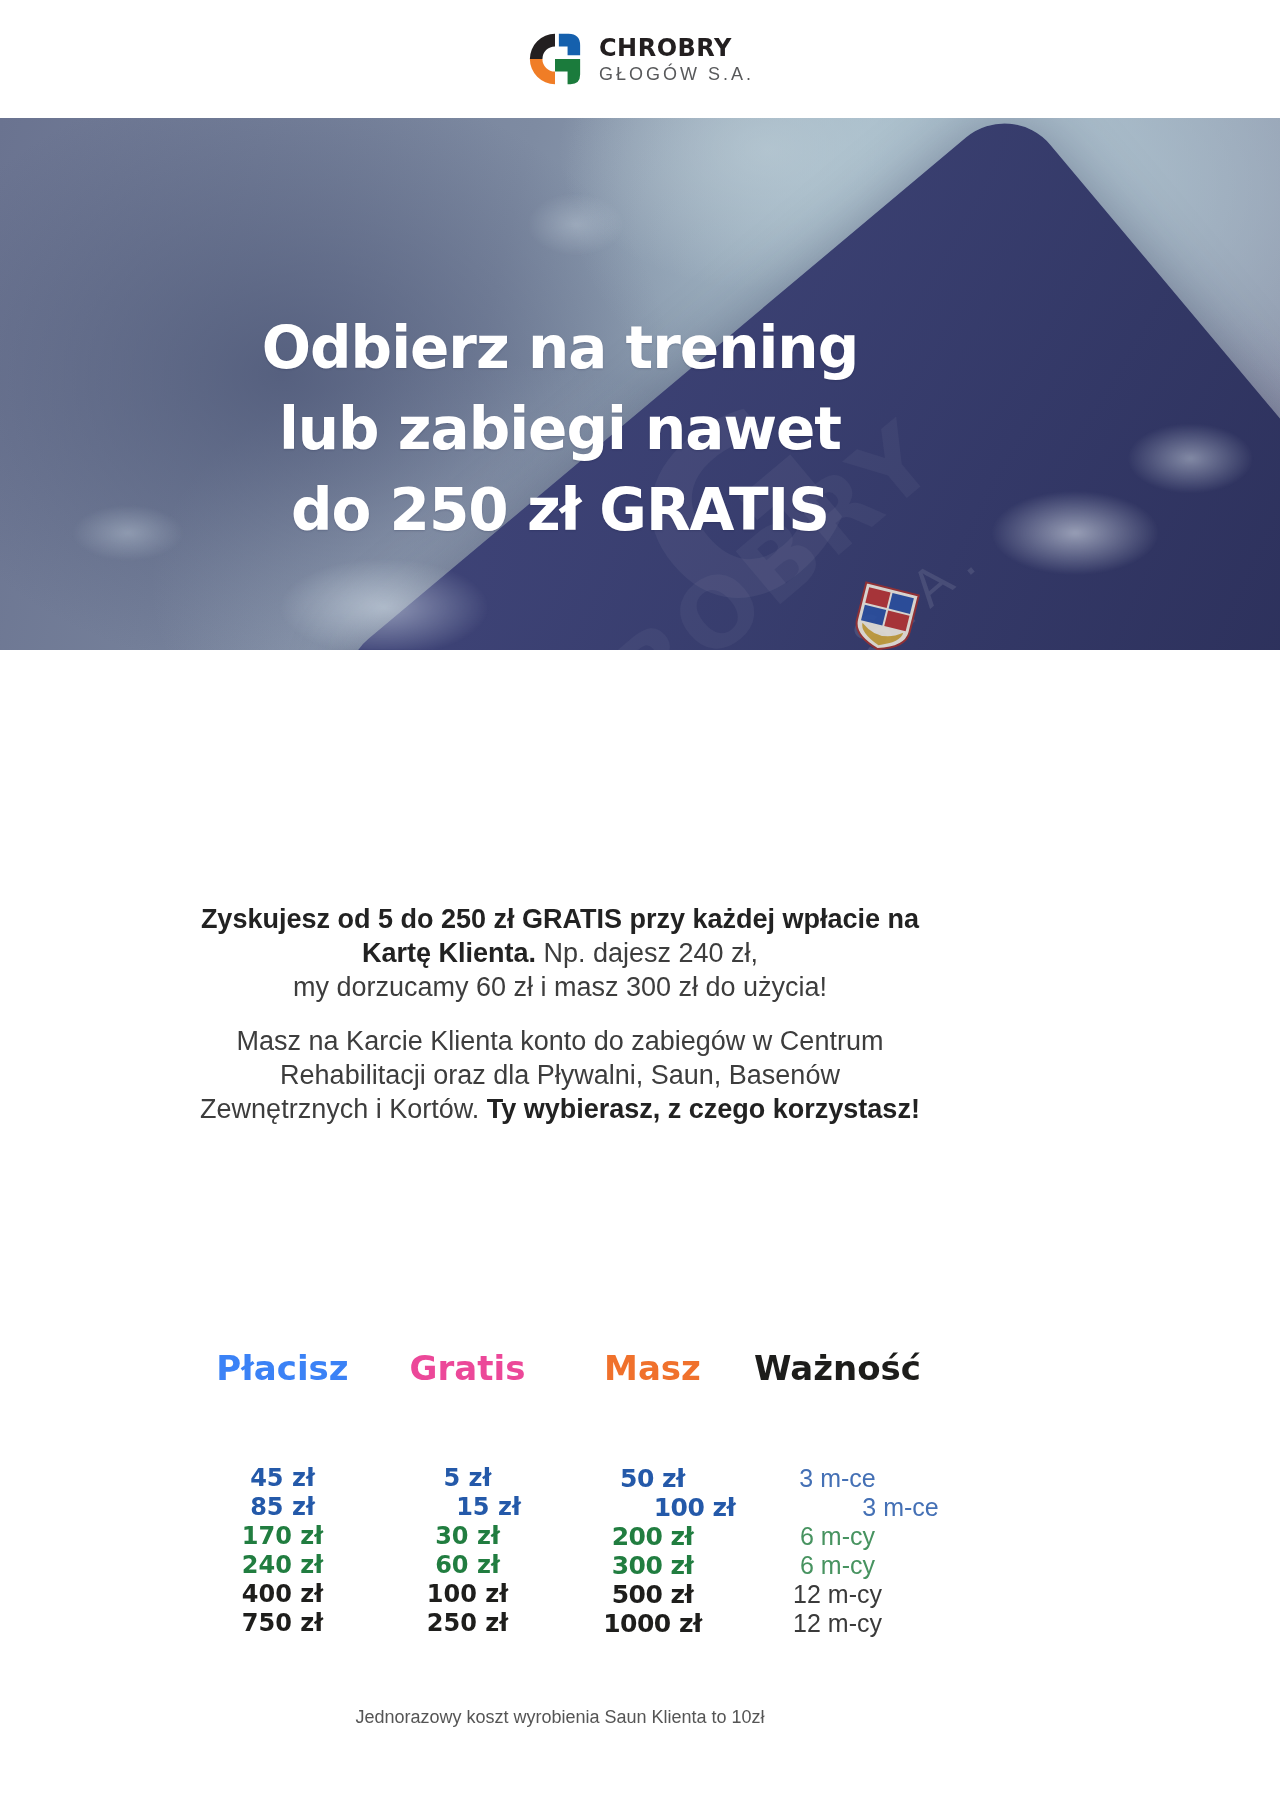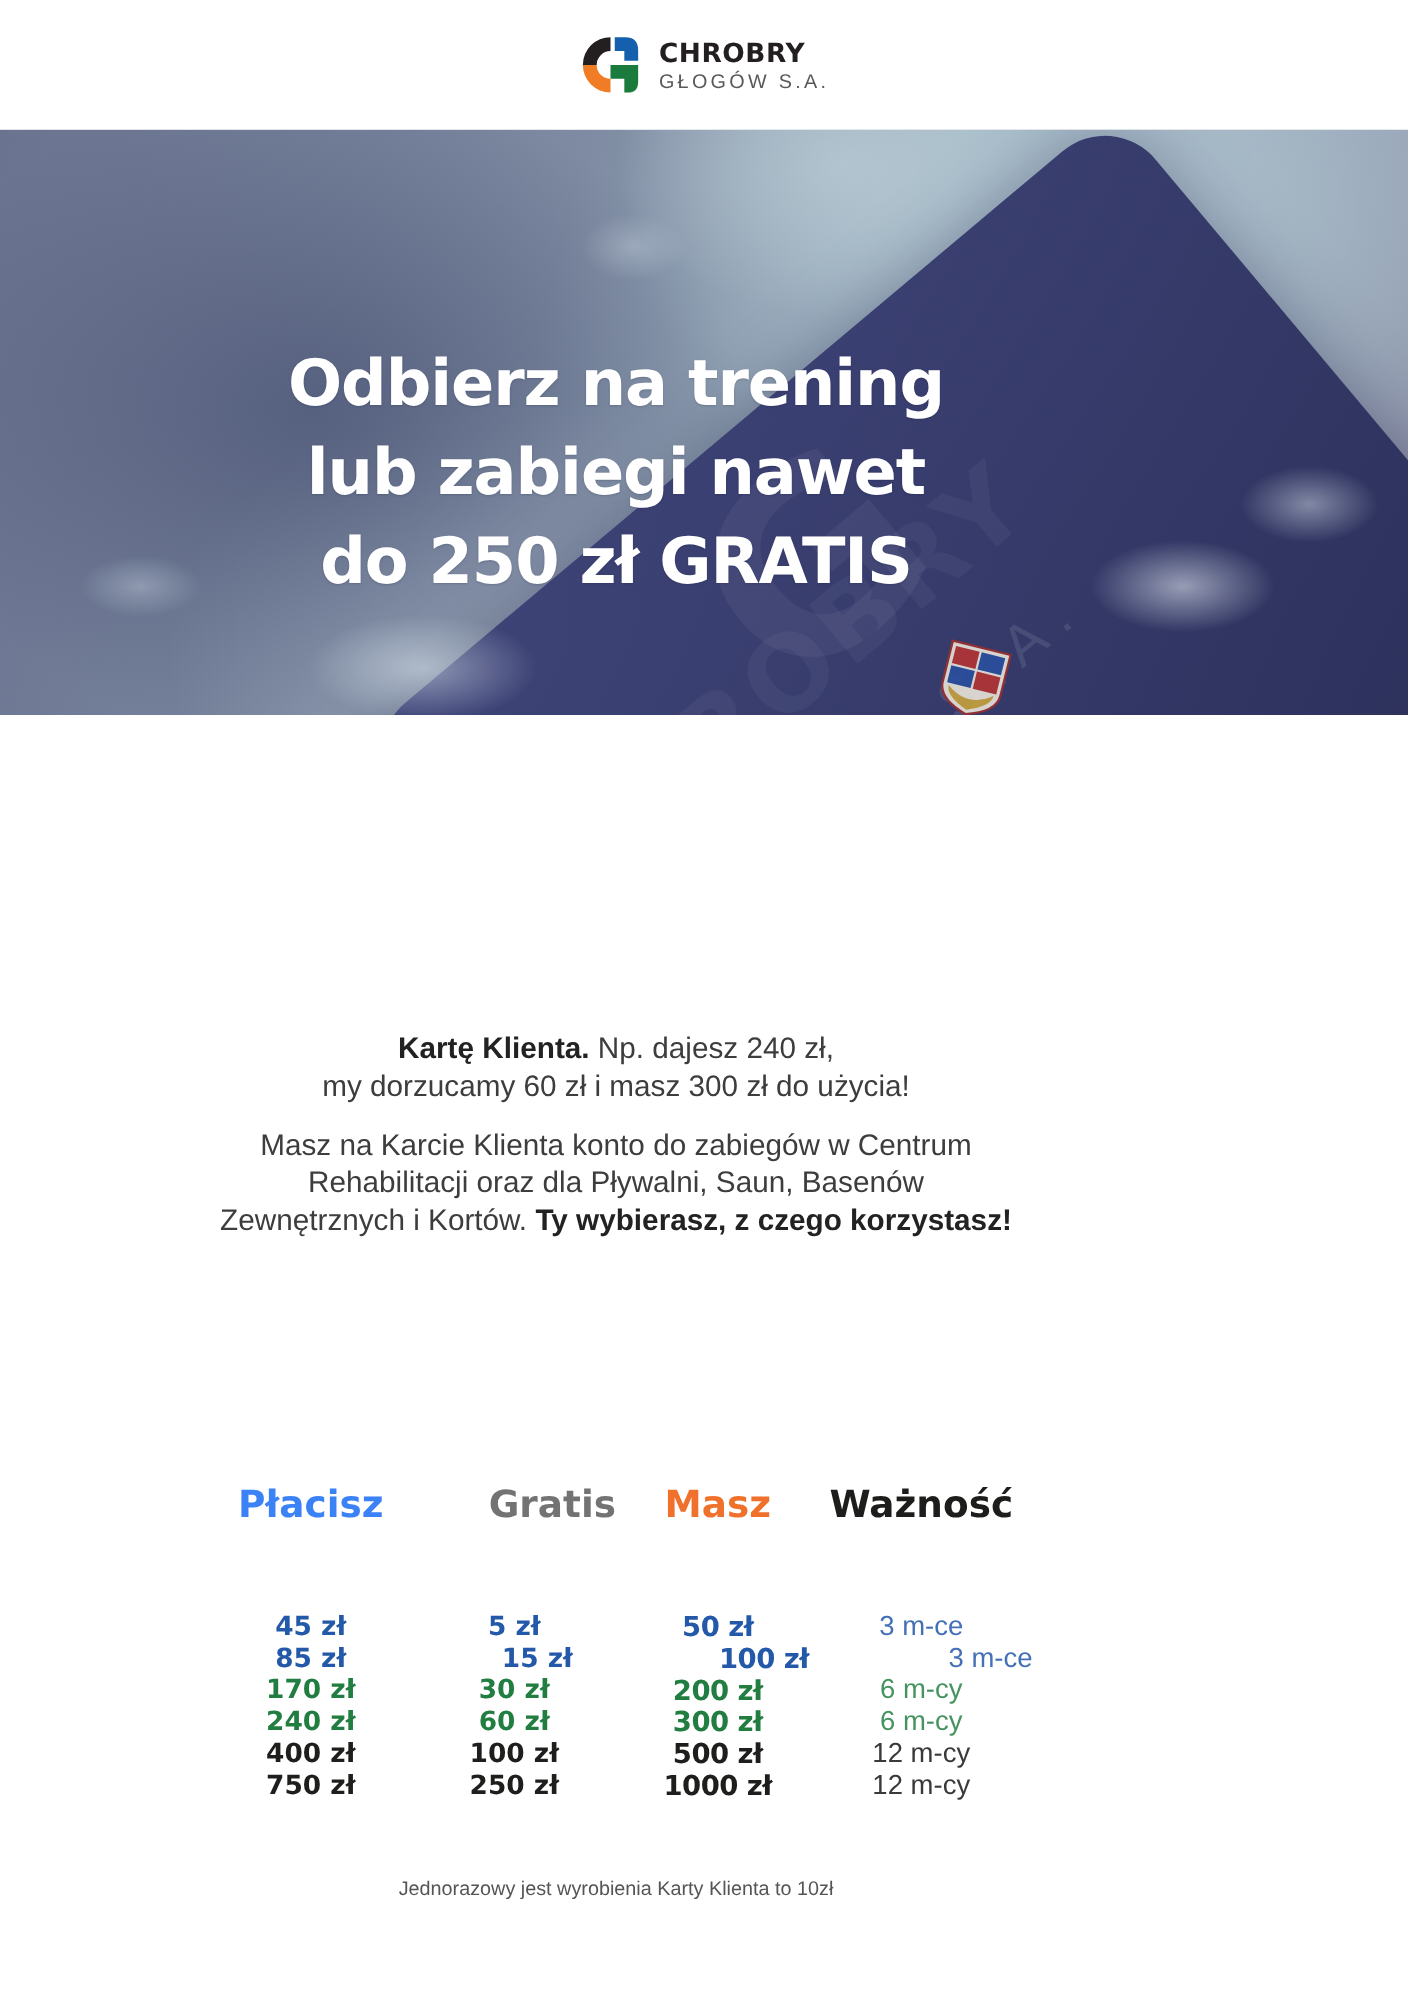--- a/index.html
+++ b/index.html
@@ -105,35 +105,35 @@
   <div class="hero-title">
     <span>Odbierz na trening</span><br>
     <span>lub zabiegi nawet</span><br>
     <span>do 250 zł GRATIS</span>
   </div>
 </div>
 
 <div class="content">
 
   <div class="col para p1">
-    <br>
+    <span class="b">Zyskujesz od 5 do 250 zł GRATIS przy każdej wpłacie na</span><br>
     <span class="b">Kartę Klienta.</span><span> Np. dajesz 240 zł,</span><br>
     <span>my dorzucamy 60 zł i masz 300 zł do użycia!</span>
   </div>
 
   <div class="col para p2">
     <span>Masz na Karcie Klienta konto do zabiegów w Centrum</span><br>
     <span>Rehabilitacji oraz dla Pływalni, Saun, Basenów</span><br>
     <span>Zewnętrznych i Kortów. </span><span class="b">Ty wybierasz, z czego korzystasz!</span>
   </div>
 
 
   <div class="col tbl-head">
     <div class="hcell" style="color: #3b82f6;">Płacisz</div>
-    <div class="hcell" style="color: #737373; text-align: right;">Gratis</div>
+    <div class="hcell" style="color: #ec4899;">Gratis</div>
     <div class="hcell" style="color: rgb(240, 113, 44);">Masz</div>
     <div class="hcell" style="color: rgb(29, 29, 27);">Ważność</div>
   </div>
 
   <div class="col tbl-rows">
     <div class="trow" style="color: rgb(36, 89, 169); margin-top: 44px;">
       <div class="tcell">45 zł</div>
       <div class="tcell">5 zł</div>
       <div class="tcell masz">50 zł</div>
       <div class="tcell waz" style="color: rgb(68, 112, 181);">3 m-ce</div>
@@ -163,14 +163,14 @@
       <div class="tcell waz" style="color: rgb(58, 58, 58);">12 m-cy</div>
     </div>
     <div class="trow" style="color: rgb(30, 30, 28);">
       <div class="tcell">750 zł</div>
       <div class="tcell">250 zł</div>
       <div class="tcell masz">1000 zł</div>
       <div class="tcell waz" style="color: rgb(58, 58, 58);">12 m-cy</div>
     </div>
   </div>
 
-  <div class="col foot2">Jednorazowy jest wyrobienia Karty Klienta to 10zł</div>
+  <div class="col foot2">Jednorazowy koszt wyrobienia Saun Klienta to 10zł</div>
 </div>
 
 </body></html>

